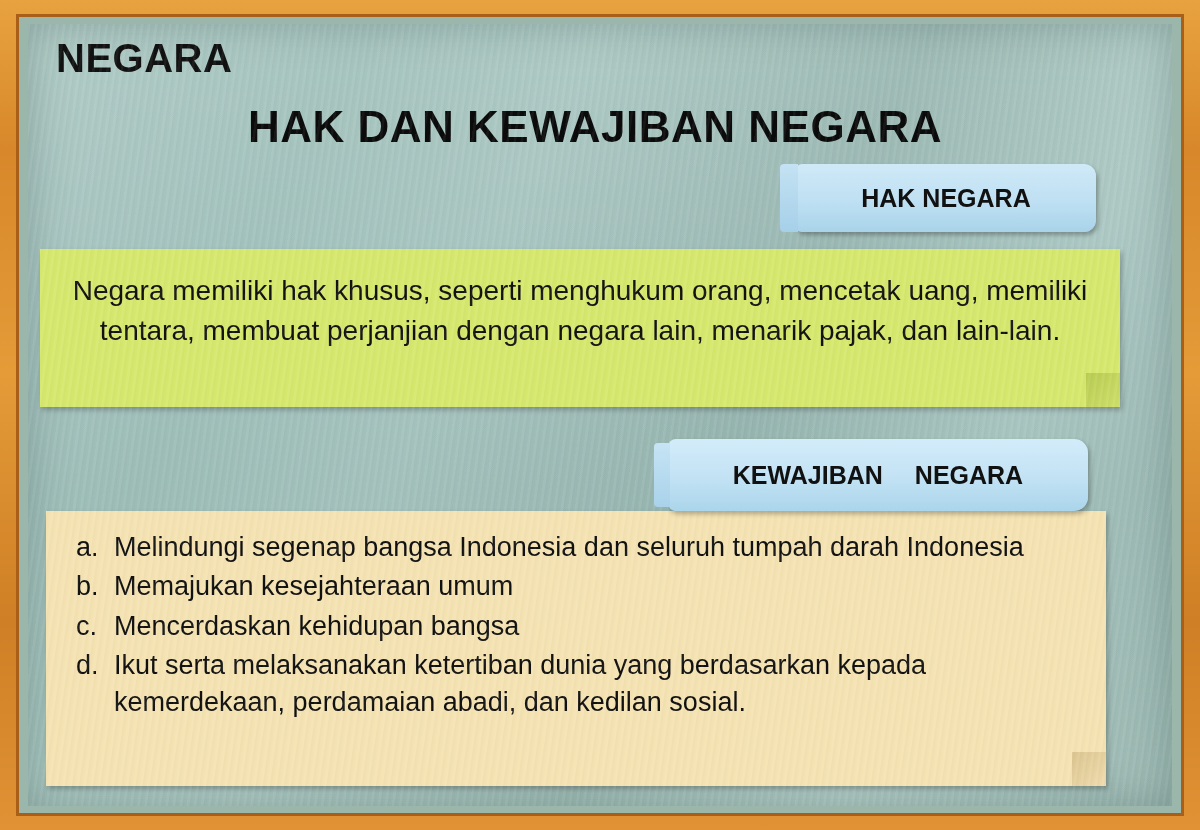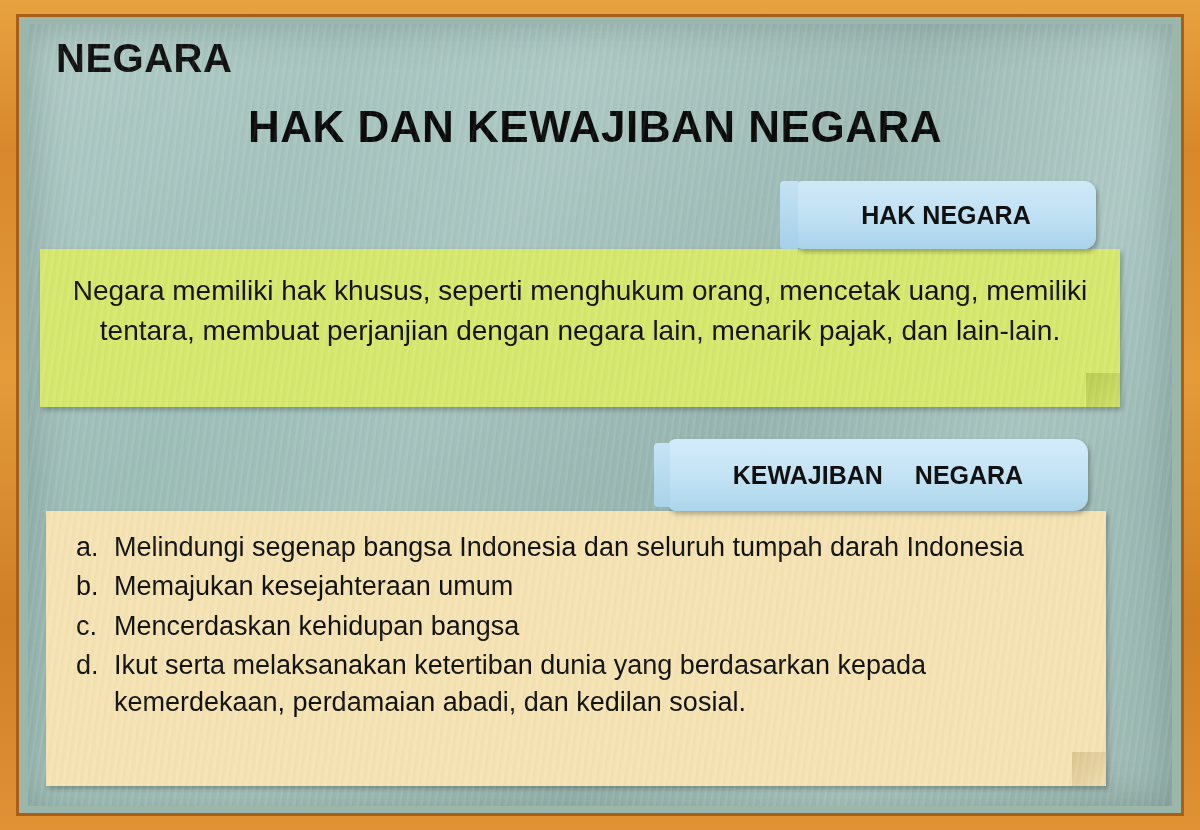--- a/index.html
+++ b/index.html
@@ -83,21 +83,21 @@
     box-sizing: border-box;
     display: flex;
     align-items: center;
     justify-content: center;
     font-weight: bold;
     color: #111;
     z-index: 5;
   }
   .tag-hak {
     left: 768px;
-    top: 157px;
+    top: 140px;
     width: 300px;
     height: 68px;
     font-size: 25px;
     background: linear-gradient(180deg,#cfe9f7 0%, #bfe0f3 55%, #a9d3ea 100%);
     border-radius: 6px 12px 12px 6px;
     box-shadow: 2px 3px 4px rgba(0,0,0,0.28);
   }
   .tag-hak::before {
     content: "";
     position: absolute;

